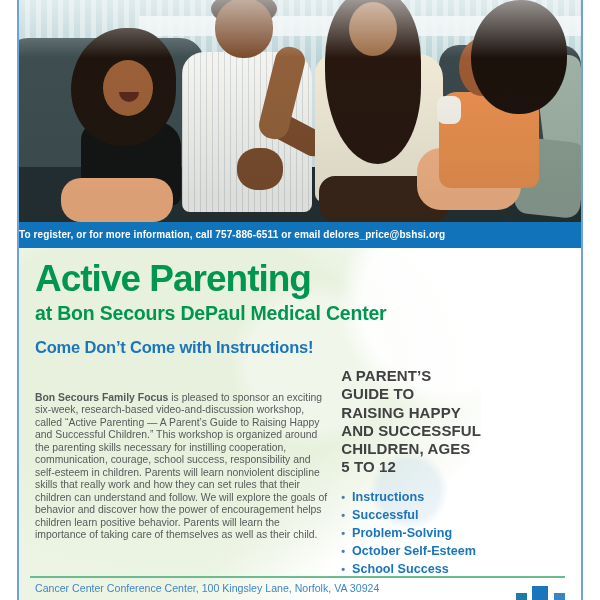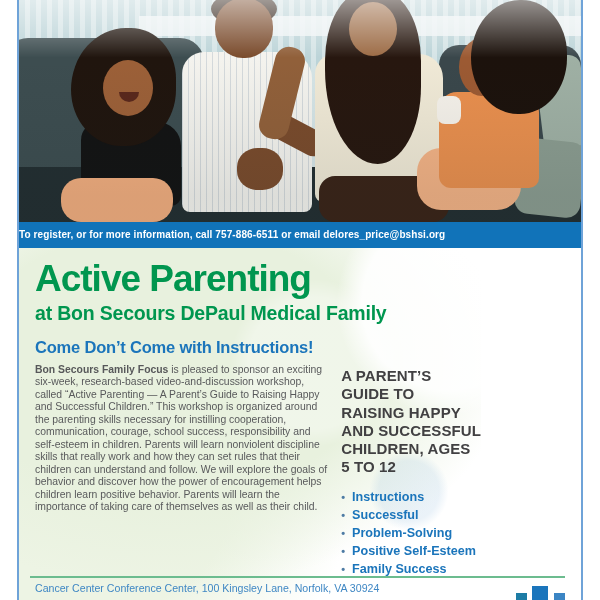--- a/index.html
+++ b/index.html
@@ -59,21 +59,21 @@
       radial-gradient(circle 60px at 390px 243px, rgba(110,165,210,.14) 0 50%, rgba(110,165,210,0) 66%),
       radial-gradient(circle 150px at 430px 55px, rgba(255,255,255,.9) 0 58%, rgba(255,255,255,0) 75%),
       radial-gradient(circle 120px at 295px 115px, rgba(255,255,255,.35) 0 55%, rgba(255,255,255,0) 70%),
       radial-gradient(ellipse 340px 225px at 150px 115px, #E8F1DE 0 60%, rgba(232,241,222,0) 100%),
       radial-gradient(ellipse 270px 185px at 60px 265px, #EDF4E4 0 55%, rgba(237,244,228,0) 100%),
       #ffffff;}
   #page-title{color:#00964F;font-size:37px;font-weight:bold;letter-spacing:-1px;margin:2px 0 0 0;line-height:1.0;}
   #page-subtitle{color:#00964F;font-size:19.5px;font-weight:bold;margin-top:5px;letter-spacing:-.2px;}
   #headline{color:#1B75BB;font-size:16.5px;font-weight:bold;margin-top:13px;letter-spacing:-.2px;}
   .columns{display:flex;margin-top:7px;}
-  #body-text{width:362px;color:#58595B;font-size:10.4px;line-height:1.2;}
+  #body-text{width:362px;color:#58595B;font-size:10.4px;line-height:1.2;margin-top:28px;}
   #body-text b{color:#57585a;}
   #sidebar{width:172px;margin-left:12px;padding-top:3px;}
   #sidebar-heading{color:#414042;font-size:15px;font-weight:bold;line-height:1.22;letter-spacing:.1px;}
   #sidebar ul{list-style:none;margin:13px 0 0 0;padding:0;}
   #sidebar li{display:flex;align-items:baseline;color:#1B75BB;font-size:12.6px;font-weight:bold;margin:0 0 4px 0;}
   .bullet-dot{color:#4d7ba4;font-size:11px;margin-right:7px;}
   #schedule{color:#1B75BB;font-size:13.6px;font-weight:bold;margin-top:9px;letter-spacing:-.1px;}
   #venue{color:#1B75BB;font-size:12.6px;font-weight:bold;margin-top:9px;}
   #address{color:#3f87c4;font-size:10.6px;margin-top:2px;}
 
@@ -124,21 +124,21 @@
     <div class="toddler-hair"></div>
     <div class="blinds-overlay"></div>
   </div>
 
   <div id="contact-bar">
     <span>To register, or for more information, call 757-886-6511 or email delores_price@bshsi.org</span>
   </div>
 
   <div id="content">
     <div id="page-title">Active Parenting</div>
-    <div id="page-subtitle">at Bon Secours DePaul Medical Family</div>
+    <div id="page-subtitle">at Bon Secours DePaul Medical Center</div>
     <div id="headline">Come Don’t Come with Instructions!</div>
 
     <div class="columns">
       <div id="body-text">
         <b>Bon Secours Family Focus</b><span> is pleased to sponsor an exciting six-week, research-based video-and-discussion workshop, called “Active Parenting — A Parent’s Guide to Raising Happy and Successful Children.” This workshop is organized around the parenting skills necessary for instilling cooperation, communication, courage, school success, responsibility and self-esteem in children. Parents will learn nonviolent discipline skills that really work and how they can set rules that their children can understand and follow. We will explore the goals of behavior and discover how the power of encouragement helps children learn positive behavior. Parents will learn the importance of taking care of themselves as well as their child.</span>
       </div>
       <div id="sidebar">
         <div id="sidebar-heading">A PARENT’S GUIDE TO RAISING HAPPY AND SUCCESSFUL CHILDREN, AGES 5 TO 12</div>
         <ul>
           <li>
@@ -148,25 +148,25 @@
           <li>
               <span class="bullet-dot">•</span>
               <span>Successful</span>
             </li>
           <li>
               <span class="bullet-dot">•</span>
               <span>Problem-Solving</span>
             </li>
           <li>
               <span class="bullet-dot">•</span>
-              <span>Positive Self-Esteem</span>
+              <span>October Self-Esteem</span>
             </li>
           <li>
               <span class="bullet-dot">•</span>
-              <span>Family Success</span>
+              <span>School Success</span>
             </li>
         </ul>
       </div>
     </div>
 
     <div id="address">Cancer Center Conference Center, 100 Kingsley Lane, Norfolk, VA 30924</div>
 
   </div>
 
   <div id="footer-rule"></div>

